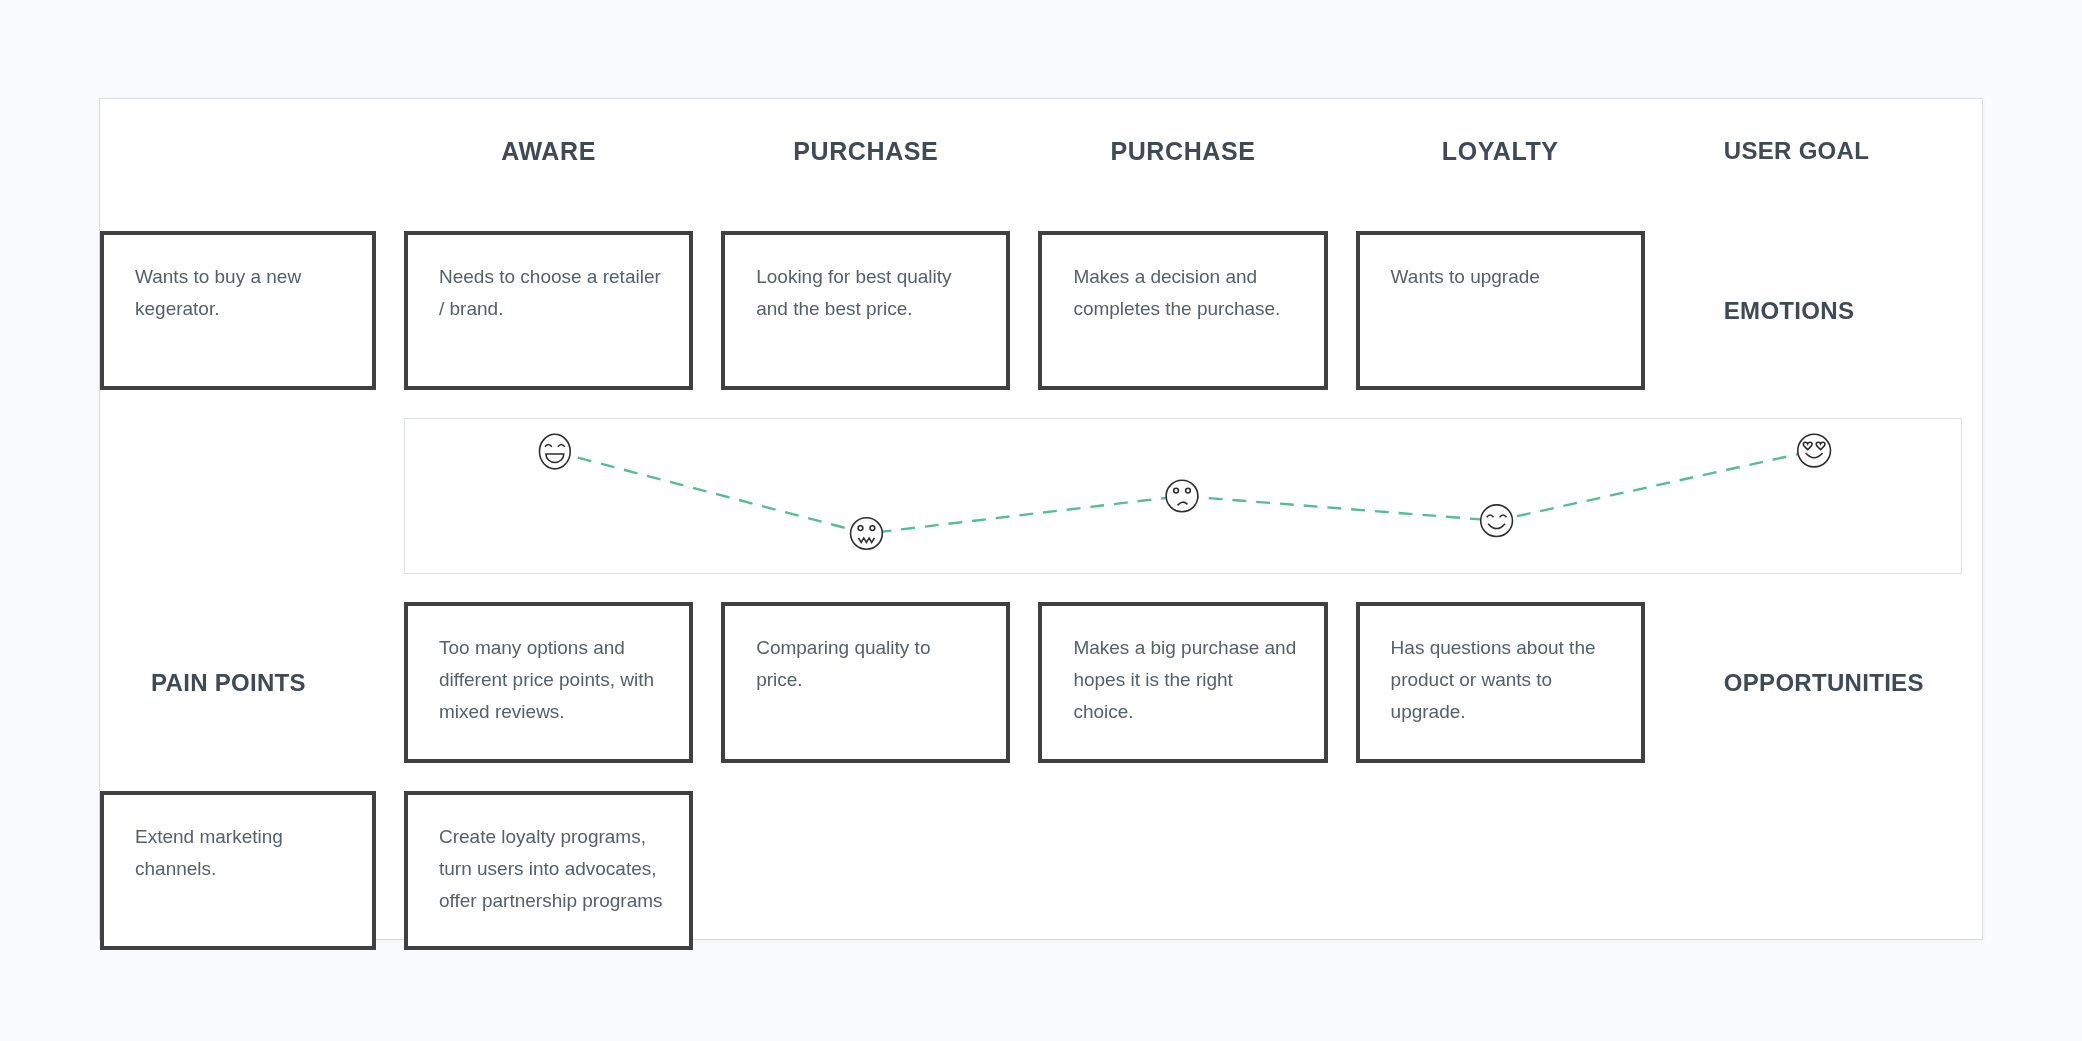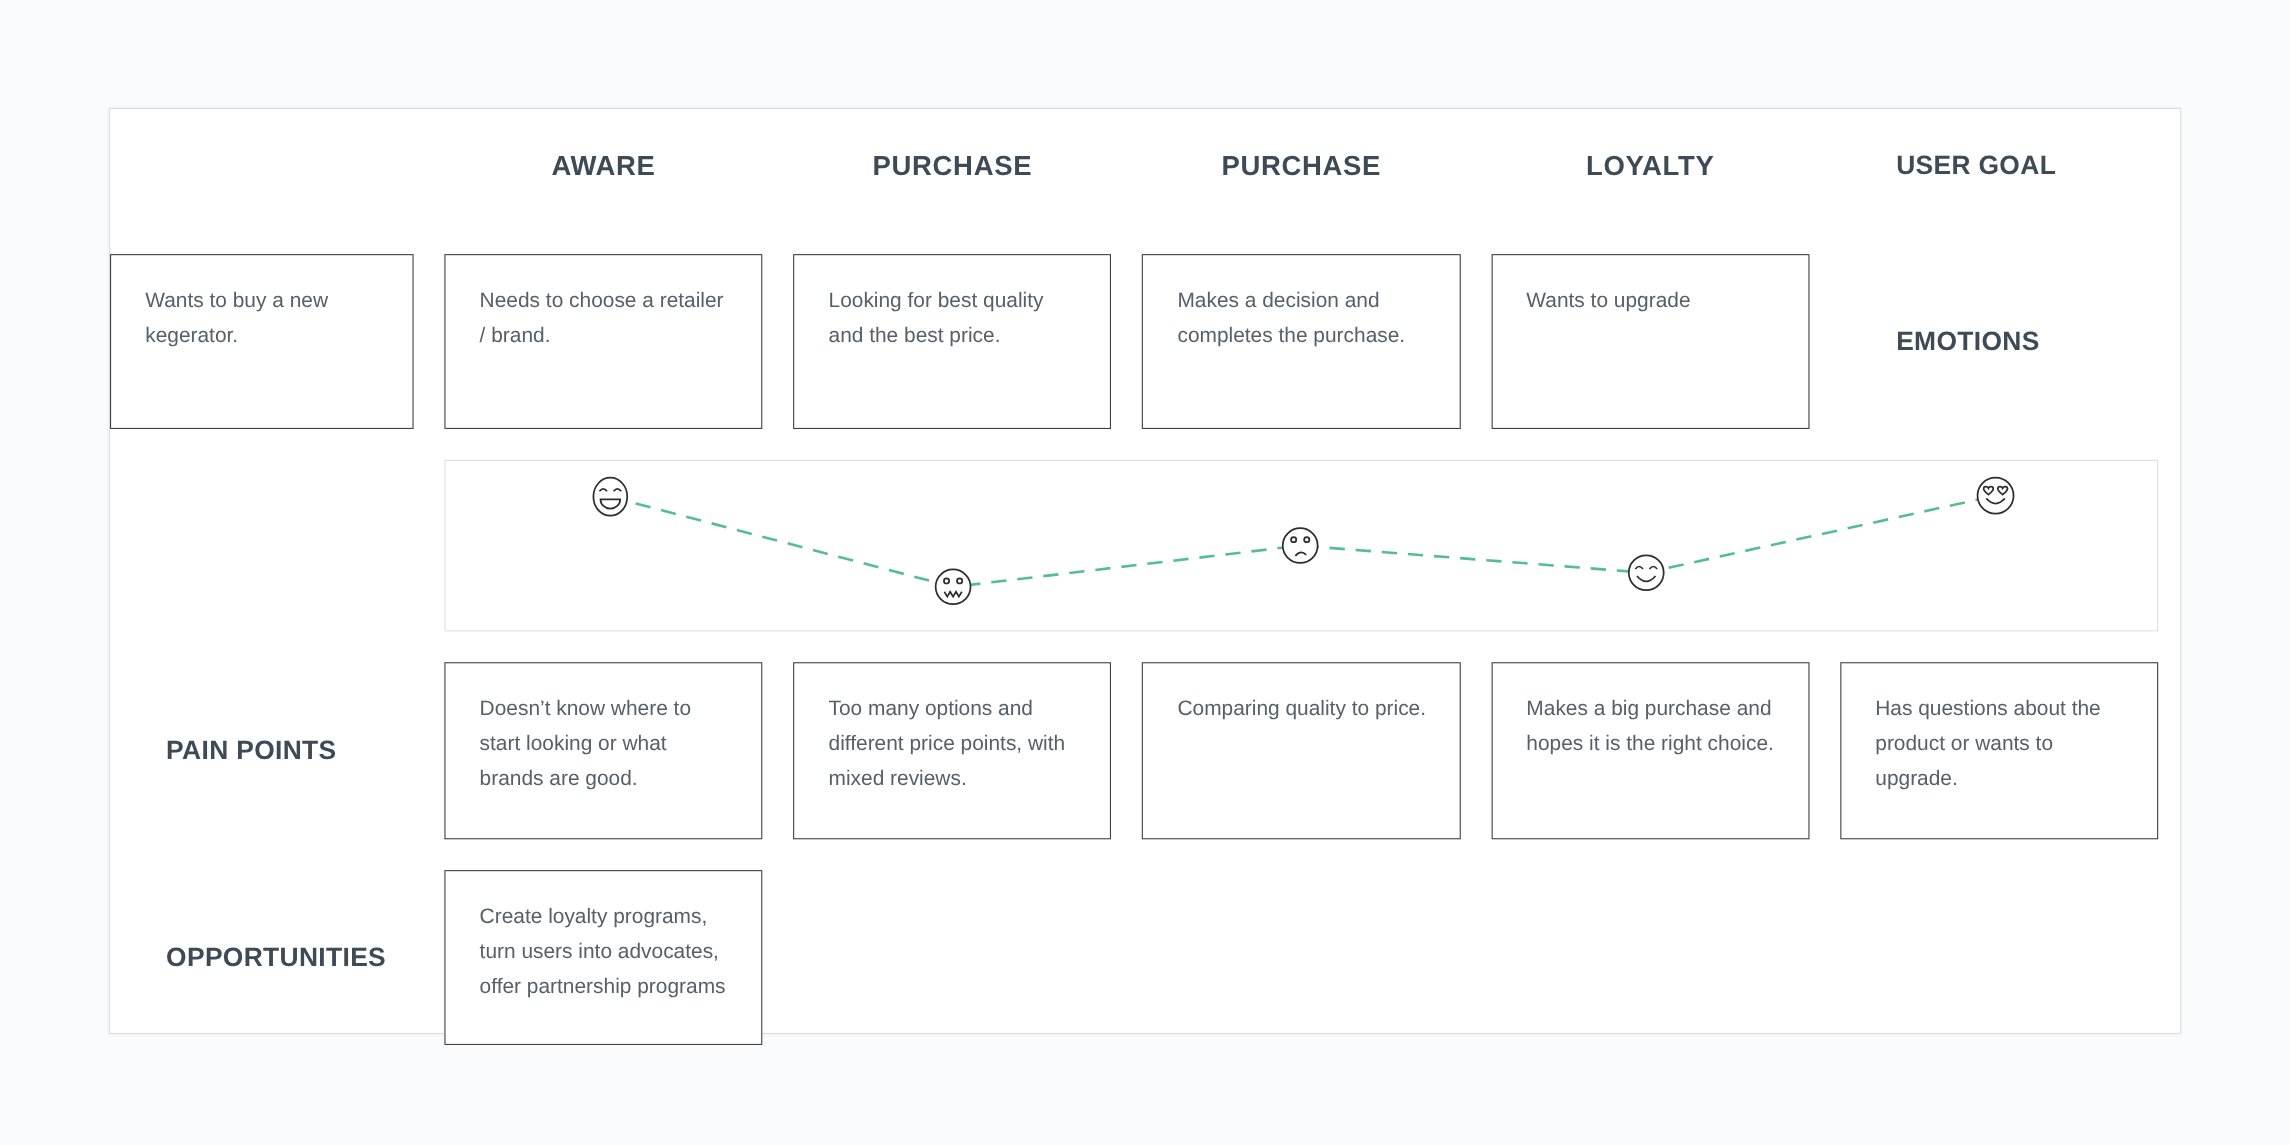--- a/index.html
+++ b/index.html
@@ -32,21 +32,21 @@
     color:#3e4a56;
   }
   .row-label {
     display:flex; align-items:center;
     padding-left:51px;
     font-size:24px; font-weight:700; letter-spacing:0.3px;
     color:#3e4a56;
   }
   .card {
     background:#ffffff;
-    border:1px solid #404040;
+    border:4px solid #404040;
     padding:26px 26px 0 31px;
     font-size:19px; line-height:32px;
     color:#566069;
   }
   .emotions-band {
     grid-column:2 / 7;
     background:#ffffff;
     border:1px solid #dcdfe3;
   }
   .emotion-chart { display:block; width:100%; height:100%; }
@@ -110,23 +110,23 @@
         <polyline fill="none" stroke-width="2.4" stroke-dasharray="14 10" points="151,33 465,116 783,78 1100,103 1420,32" stroke="#55bd92"></polyline>
         <use transform="translate(151,33)" href="#face-grinning"></use>
         <use transform="translate(465,116)" href="#face-confounded"></use>
         <use transform="translate(783,78)" href="#face-worried"></use>
         <use transform="translate(1100,103)" href="#face-smiling"></use>
         <use transform="translate(1420,32)" href="#face-heart-eyes"></use>
       </svg>
     </div>
 
     <div class="row-label">PAIN POINTS</div>
-    <div class="card">Doesn’t know where to start looking or what brands are good.</div>
     <div class="card">Too many options and different price points, with mixed reviews.</div>
     <div class="card">Comparing quality to price.</div>
     <div class="card">Makes a big purchase and hopes it is the right choice.</div>
     <div class="card">Has questions about the product or wants to upgrade.</div>
 
     <div class="row-label">OPPORTUNITIES</div>
+    <div class="card">Extend marketing channels.</div>
     <div class="card">Create loyalty programs, turn users into advocates, offer partnership programs</div>
 
   </div>
 </div>
 
 </body></html>

